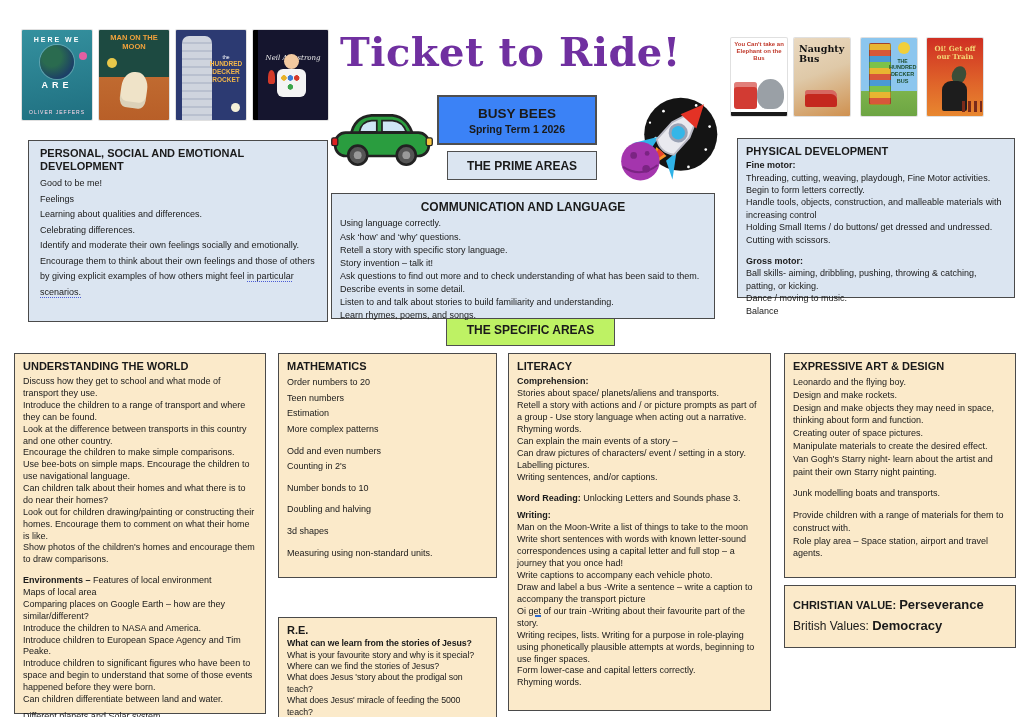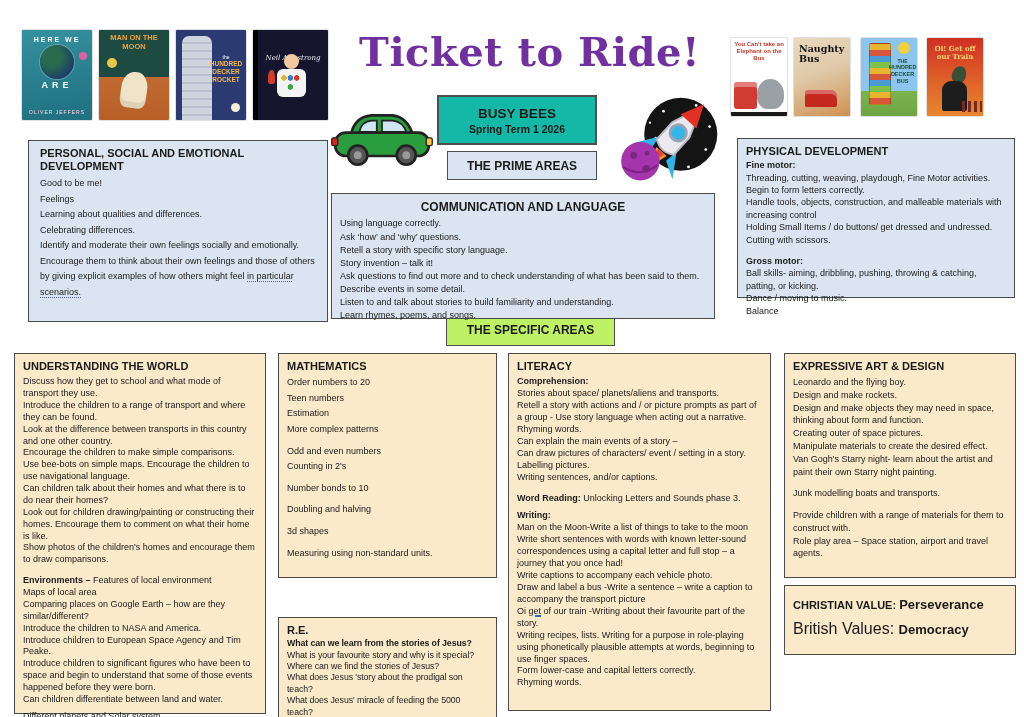--- a/index.html
+++ b/index.html
@@ -1,22 +1,22 @@
 <!DOCTYPE html>
 <html><head>
 <meta charset="utf-8">
 <style>
   html,body{margin:0;padding:0;background:#ffffff;}
   .page{position:relative;width:1024px;height:717px;background:#ffffff;overflow:hidden;
         font-family:"Liberation Sans",sans-serif;color:#1a1a1a;}
 
   
-  .main-title{position:absolute;left:340px;top:28px;width:360px;text-align:right;
+  .main-title{position:absolute;left:340px;top:28px;width:360px;text-align:left;
     font-family:"DejaVu Serif",serif;font-weight:bold;font-size:40px;color:#7030a0;letter-spacing:0.5px;}
-  .class-box{position:absolute;left:437px;top:95px;width:156px;height:46px;background:#14b8a6;
+  .class-box{position:absolute;left:437px;top:95px;width:156px;height:46px;background:#3b82f6;
     border:2px solid #4f4f4f;display:flex;flex-direction:column;align-items:center;justify-content:center;}
   .class-box .l1{font-weight:bold;font-size:13.5px;}
   .class-box .l2{font-weight:bold;font-size:10.5px;margin-top:2px;}
   .label-box{position:absolute;display:flex;align-items:center;justify-content:center;
     border:1.5px solid #4f4f4f;font-weight:bold;font-size:12px;}
   .prime-label{left:447px;top:151px;width:148px;height:27px;background:#dbe5f1;}
   .specific-label{left:446px;top:313px;width:167px;height:31px;background:#bef264;}
 
   
   .box{position:absolute;box-sizing:border-box;padding:6px 8px;}
@@ -44,23 +44,23 @@
   .box-uw .ln{line-height:1.32;}
   .box-maths{left:278px;top:353px;width:219px;height:225px;}
   .box-maths .ln{margin-bottom:3px;line-height:1.4;}
   .box-re{left:278px;top:585px;width:219px;height:117px;margin-top:32px;}
   .box-re h3{margin-bottom:1px;}
   .box-re .ln{font-size:8.8px;line-height:1.3;letter-spacing:-0.1px;}
   .box-lit{left:508px;top:353px;width:263px;height:358px;}
   .box-lit .ln{line-height:1.33;}
   .box-ead{left:784px;top:353px;width:232px;height:225px;}
   .box-ead .ln{line-height:1.42;}
-  .box-values{left:784px;top:585px;width:232px;height:70px;padding-top:9px;}
+  .box-values{left:784px;top:585px;width:232px;height:63px;padding-top:9px;}
   .box-values .ln{font-size:11px;line-height:1.6;font-weight:bold;}
-  .box-values .ln:nth-child(2) span:first-child{font-weight:normal;font-size:16px;}
+  .box-values .ln:nth-child(2) span:first-child{font-weight:normal;font-size:12px;}
 
   
   .book{position:absolute;overflow:hidden;border-radius:1px;box-shadow:0 0 0 1px rgba(0,0,0,0.12);}
   .row-left .book{top:30px;width:70px;height:90px;}
   .row-right .book{top:38px;width:56px;height:78px;}
   .bt{position:absolute;font-weight:bold;}
   .b1{background:linear-gradient(170deg,#35919f,#1f6f80);}
   .b1 .t1{top:6px;width:100%;text-align:center;color:#fff;font-size:7px;letter-spacing:2px;}
   .b1 .t2{top:50px;width:100%;text-align:center;color:#fff;font-size:9px;letter-spacing:4px;}
   .b1 .auth{bottom:5px;width:100%;text-align:center;color:#ffd9ea;font-size:5px;letter-spacing:1px;font-weight:normal;}

